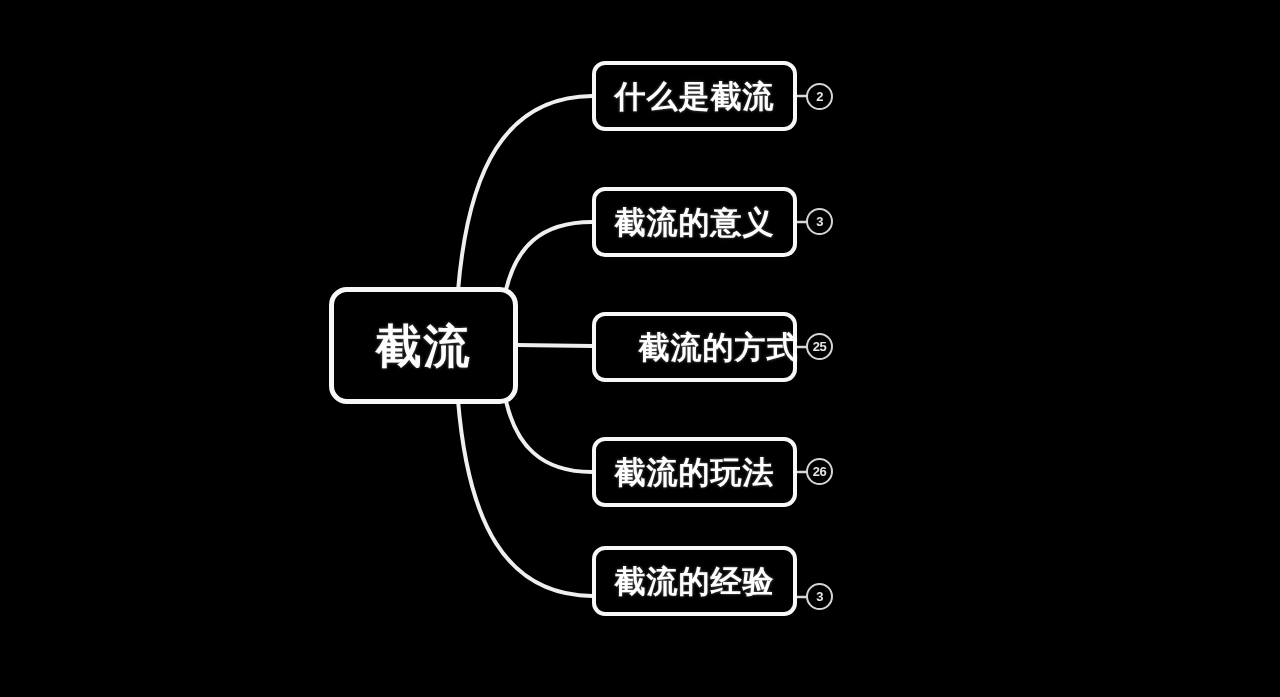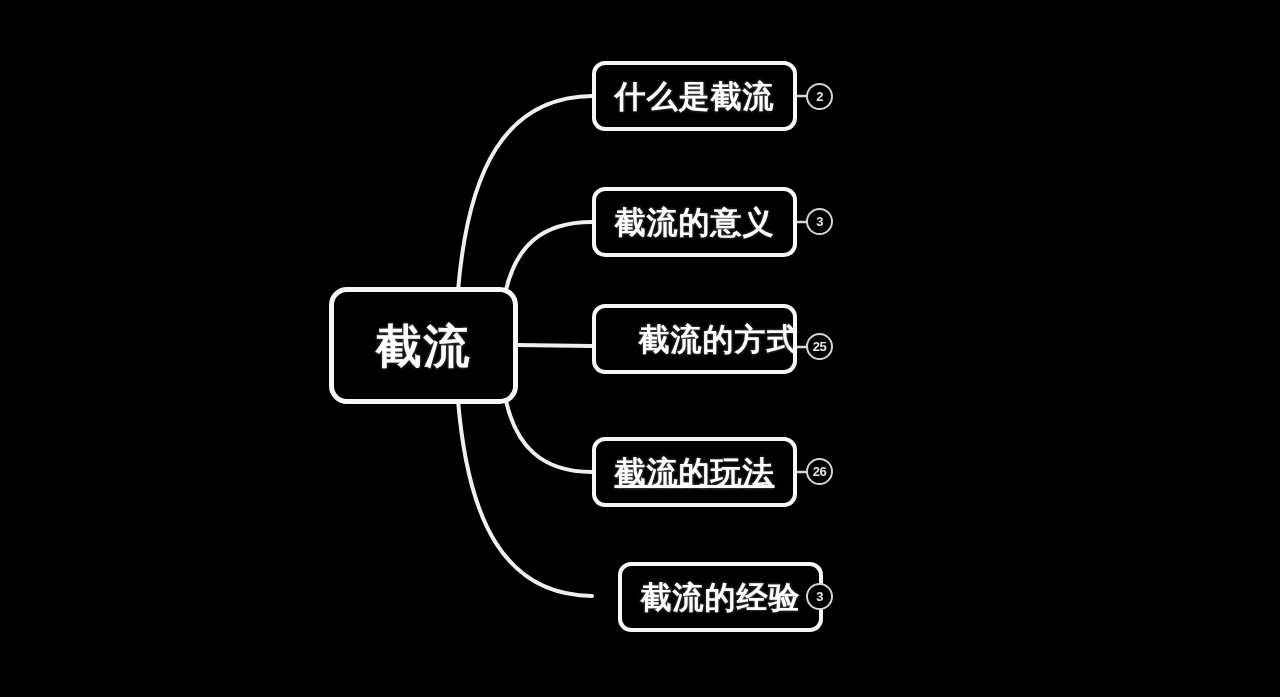--- a/index.html
+++ b/index.html
@@ -60,23 +60,23 @@
     left: 592px;
     width: 205px;
     height: 70px;
     border: 4px solid #f7f7f7;
     border-radius: 13px;
     font-size: 31px;
     letter-spacing: 1px;
   }
   .branch-0 { top: 61px; }
   .branch-1 { top: 187px; }
-  .branch-2 { top: 304px; padding-left: 48px; }
-  .branch-3 { top: 437px; text-decoration: underline; }
-  .branch-4 { top: 562px; margin-left: 26px; }
+  .branch-2 { top: 312px; padding-left: 48px; }
+  .branch-3 { top: 437px; }
+  .branch-4 { top: 546px; }
   .badge {
     position: absolute;
     left: 806px;
     box-sizing: border-box;
     width: 27px;
     height: 27px;
     border: 2.5px solid #d4d4d4;
     border-radius: 50%;
     background: #000000;
     color: #e6e6e6;

